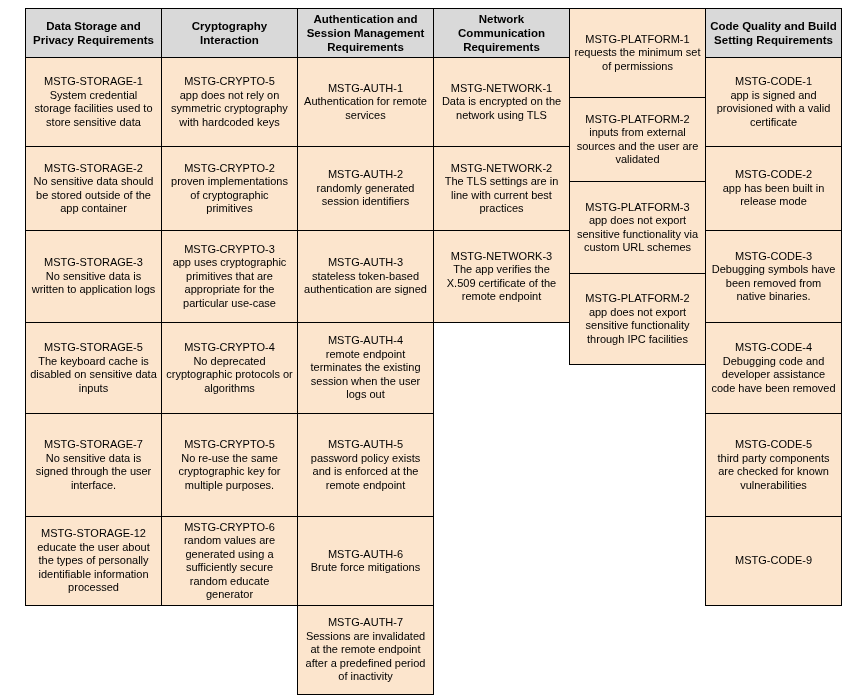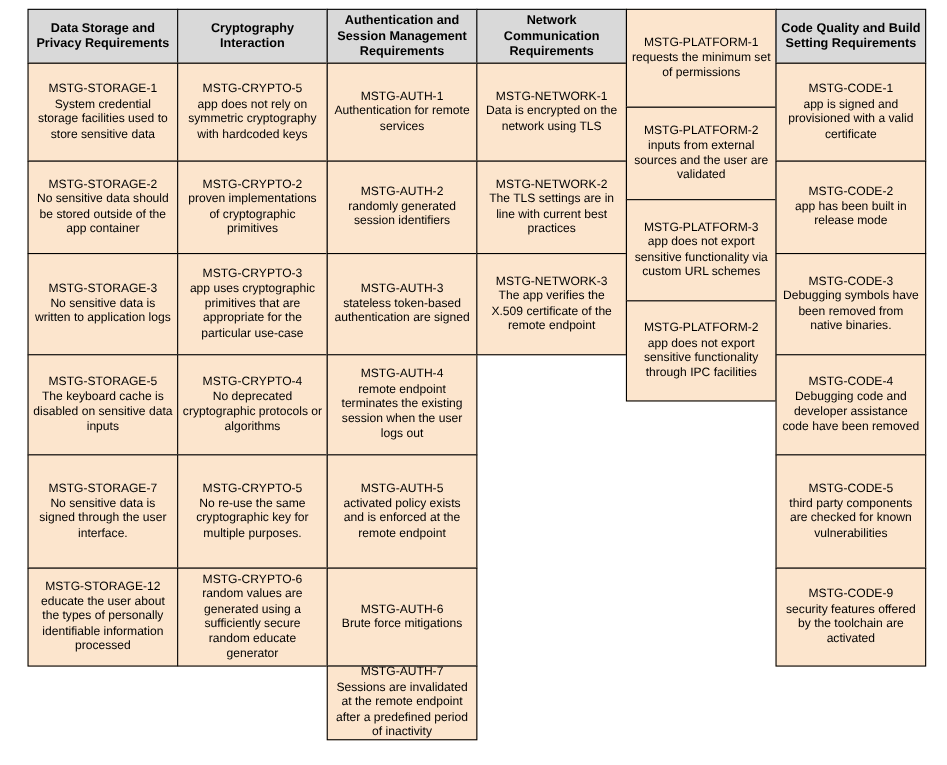--- a/index.html
+++ b/index.html
@@ -42,21 +42,21 @@
     font-size:11.5px;
     line-height:14px;
   }
   .rhh{height:50px;}
   .rh1{height:90px;}
   .rh2{height:85px;}
   .rh3{height:93px;}
   .rh4{height:92px;}
   .rh5{height:104px;}
   .rh6{height:90px;}
-  .rh7{height:68px;}
+  .rh7{height:90px;}
   .code{white-space:nowrap;}
 </style>
 </head>
 <body>
 
 <div class="canvas">
   <div class="table">
 
     <div class="col">
       <div class="cell header rhh">
@@ -133,21 +133,21 @@
       <div class="cell rh3">
         <div class="code">MSTG-AUTH-3</div>
         <div class="desc">stateless token-based authentication are signed</div>
       </div>
       <div class="cell rh4">
         <div class="code">MSTG-AUTH-4</div>
         <div class="desc">remote endpoint terminates the existing session when the user logs out</div>
       </div>
       <div class="cell rh5">
         <div class="code">MSTG-AUTH-5</div>
-        <div class="desc">activated policy exists and is enforced at the remote endpoint</div>
+        <div class="desc">password policy exists and is enforced at the remote endpoint</div>
       </div>
       <div class="cell rh6">
         <div class="code">MSTG-AUTH-6</div>
         <div class="desc">Brute force mitigations</div>
       </div>
       <div class="cell rh7">
         <div class="code">MSTG-AUTH-7</div>
         <div class="desc">Sessions are invalidated at the remote endpoint after a predefined period of inactivity</div>
       </div>
     </div>
@@ -208,18 +208,17 @@
       <div class="cell rh4">
         <div class="code">MSTG-CODE-4</div>
         <div class="desc">Debugging code and developer assistance code have been removed</div>
       </div>
       <div class="cell rh5">
         <div class="code">MSTG-CODE-5</div>
         <div class="desc">third party components are checked for known vulnerabilities</div>
       </div>
       <div class="cell rh6">
         <div class="code">MSTG-CODE-9</div>
-        <div class="desc">security features offered by the toolchain are activated</div>
       </div>
     </div>
 
   </div>
 </div>
 
 </body></html>

